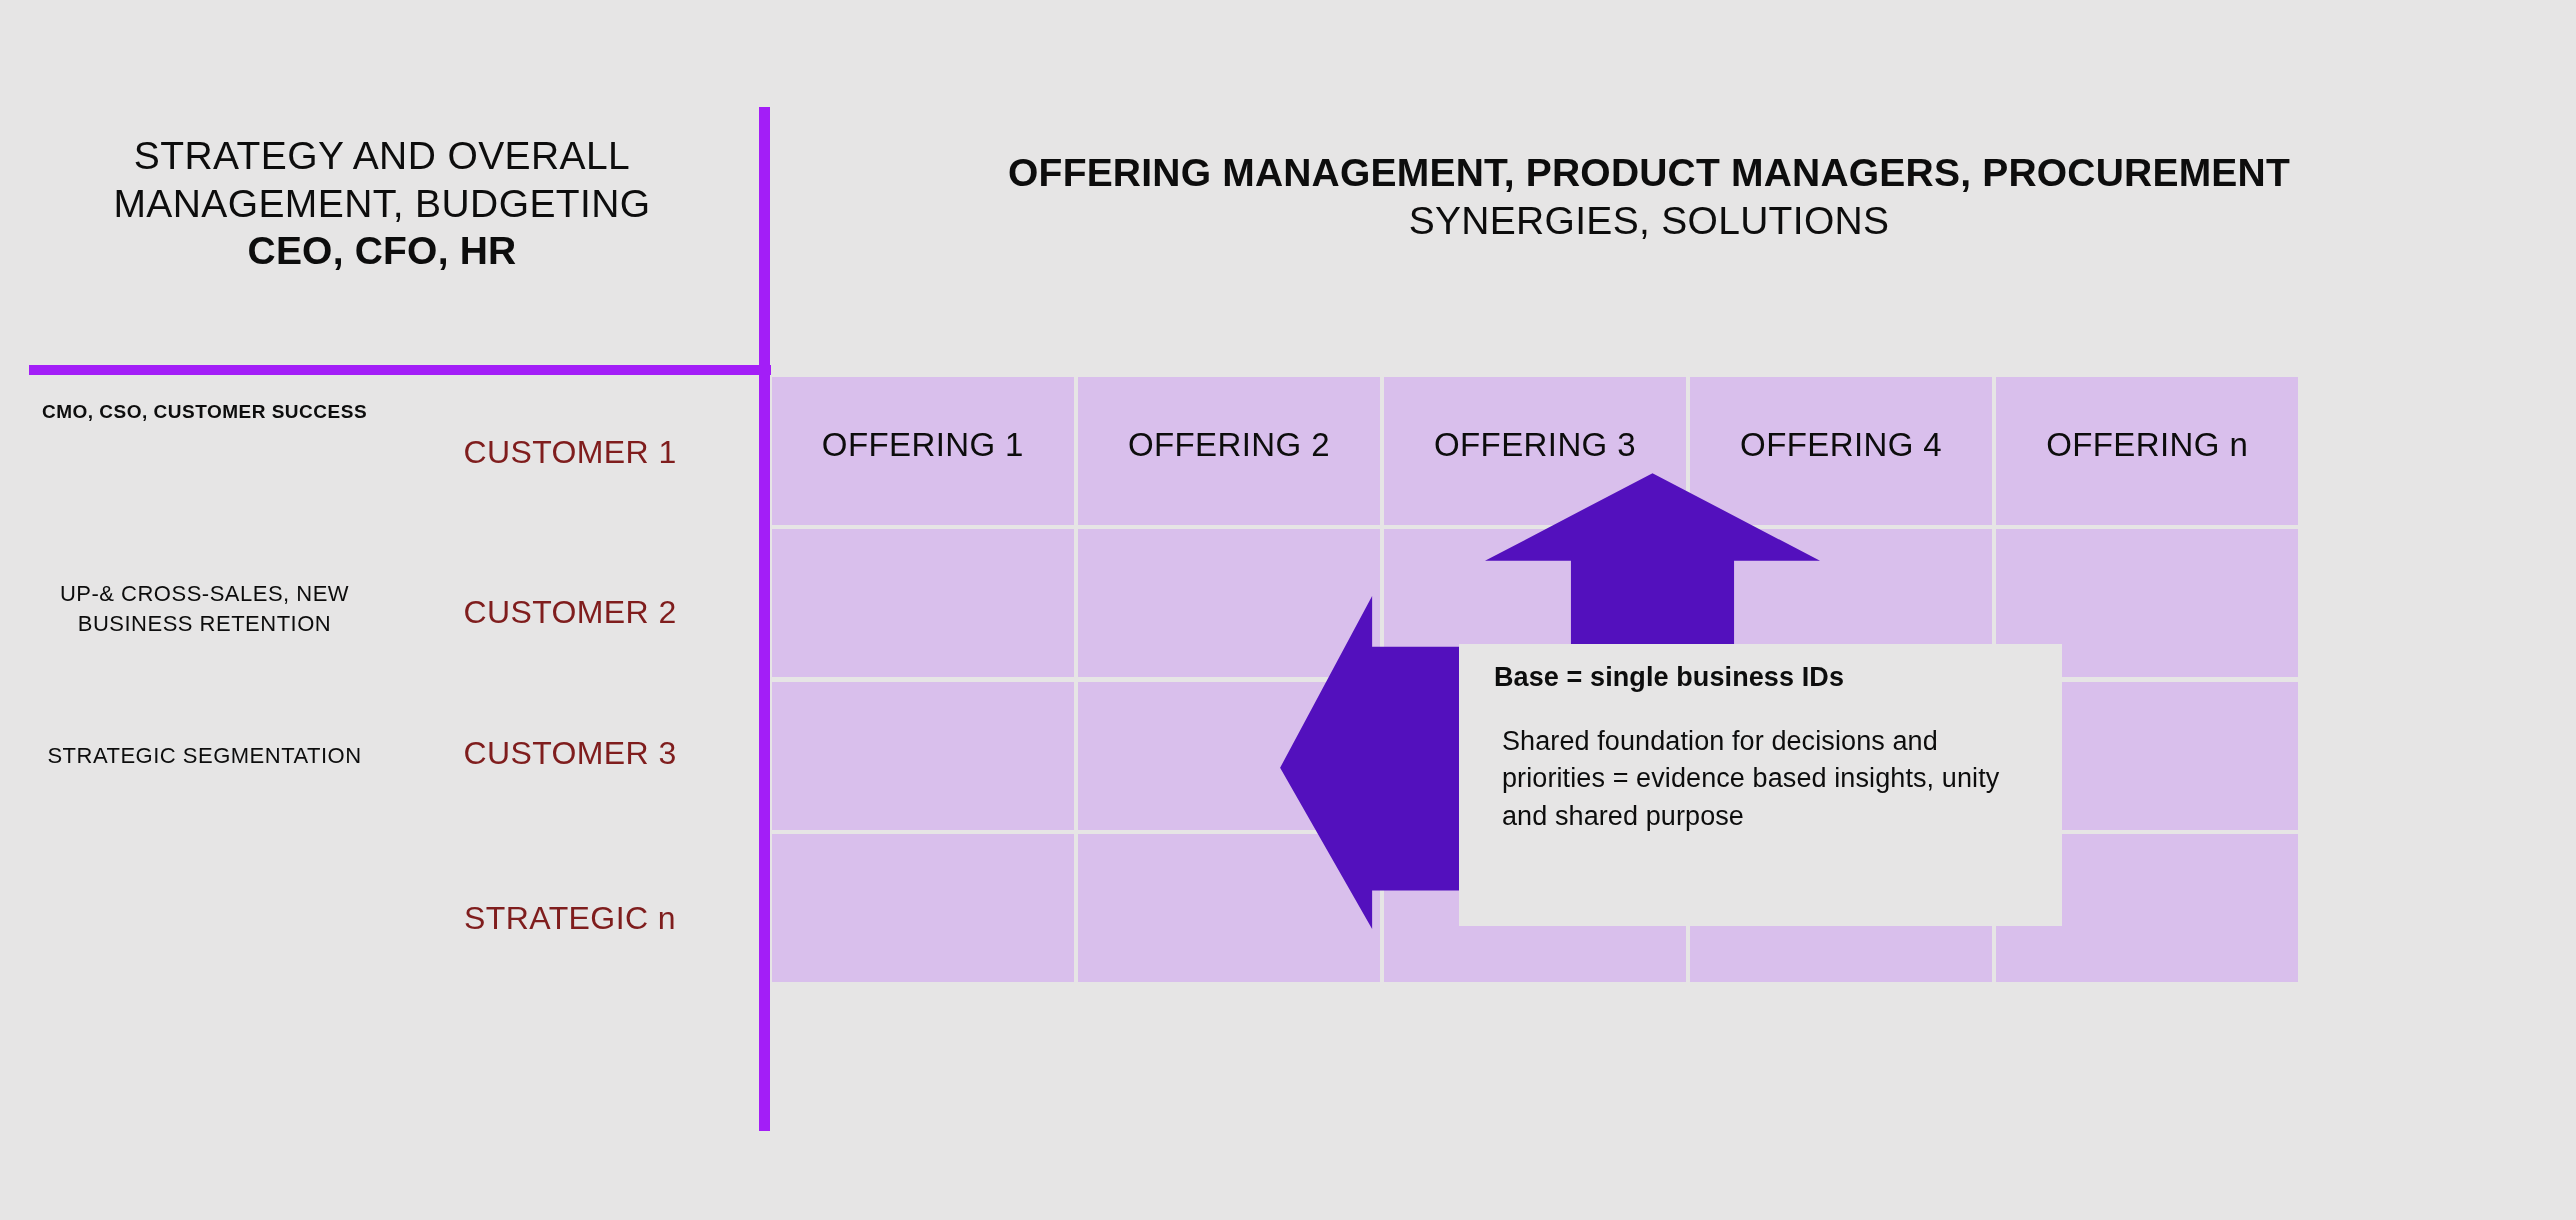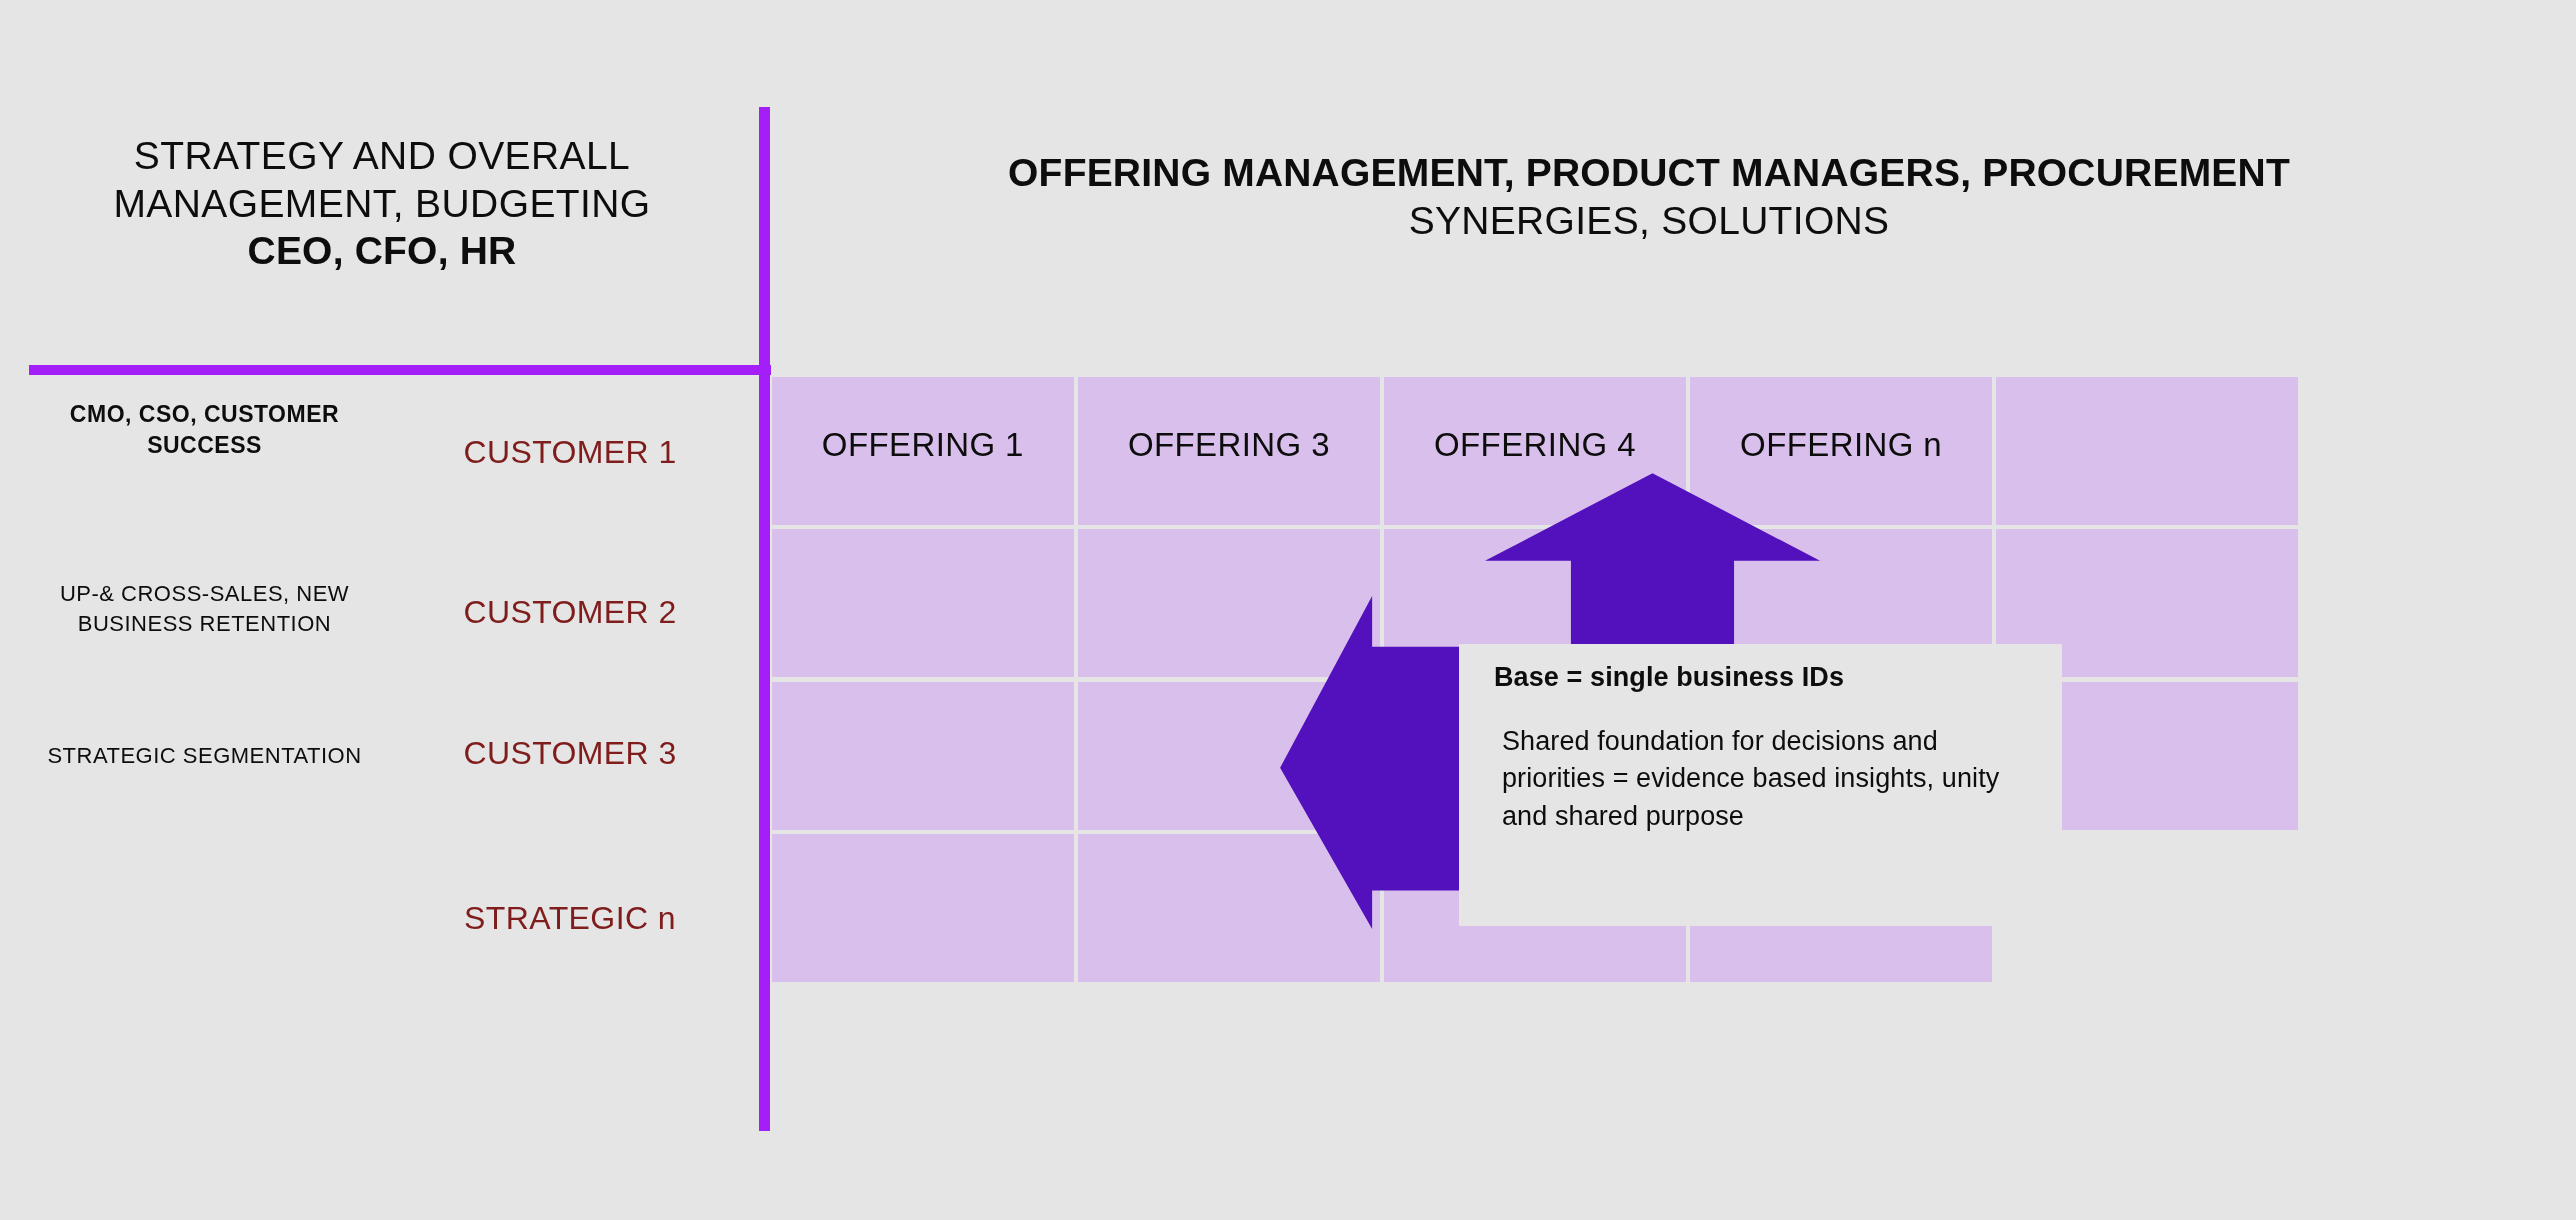--- a/index.html
+++ b/index.html
@@ -83,21 +83,21 @@
   .role-label {
     position: absolute;
     width: 351px;
     left: 29px;
     text-align: center;
     color: #0d0d0d;
     font-size: 22px;
     line-height: 1.35;
     letter-spacing: 0.5px;
   }
-  .role-label.strong { font-weight: 700; font-size: 23px; }
+  .role-label.strong { font-weight: 700; font-size: 19px; }
   #role-0 { top: 399px; }
   #role-1 { top: 579px; }
   #role-2 { top: 741px; }
 
   
   .customer-label {
     position: absolute;
     left: 386px;
     width: 368px;
     text-align: center;
@@ -206,20 +206,23 @@
   <div class="customer-label" id="customer-1">CUSTOMER 2</div>
   <div class="customer-label" id="customer-2">CUSTOMER 3</div>
   <div class="customer-label" id="customer-3">STRATEGIC n</div>
 
   <div id="offering-grid">
 
     <div class="grid-cell">
         <span class="offering-text">OFFERING 1</span>
       </div>
     <div class="grid-cell">
+        <span class="offering-text">OFFERING 2</span>
+      </div>
+    <div class="grid-cell">
         <span class="offering-text">OFFERING 3</span>
       </div>
     <div class="grid-cell">
         <span class="offering-text">OFFERING 4</span>
       </div>
     <div class="grid-cell">
         <span class="offering-text">OFFERING n</span>
       </div>
 
     <div class="grid-cell"></div>

